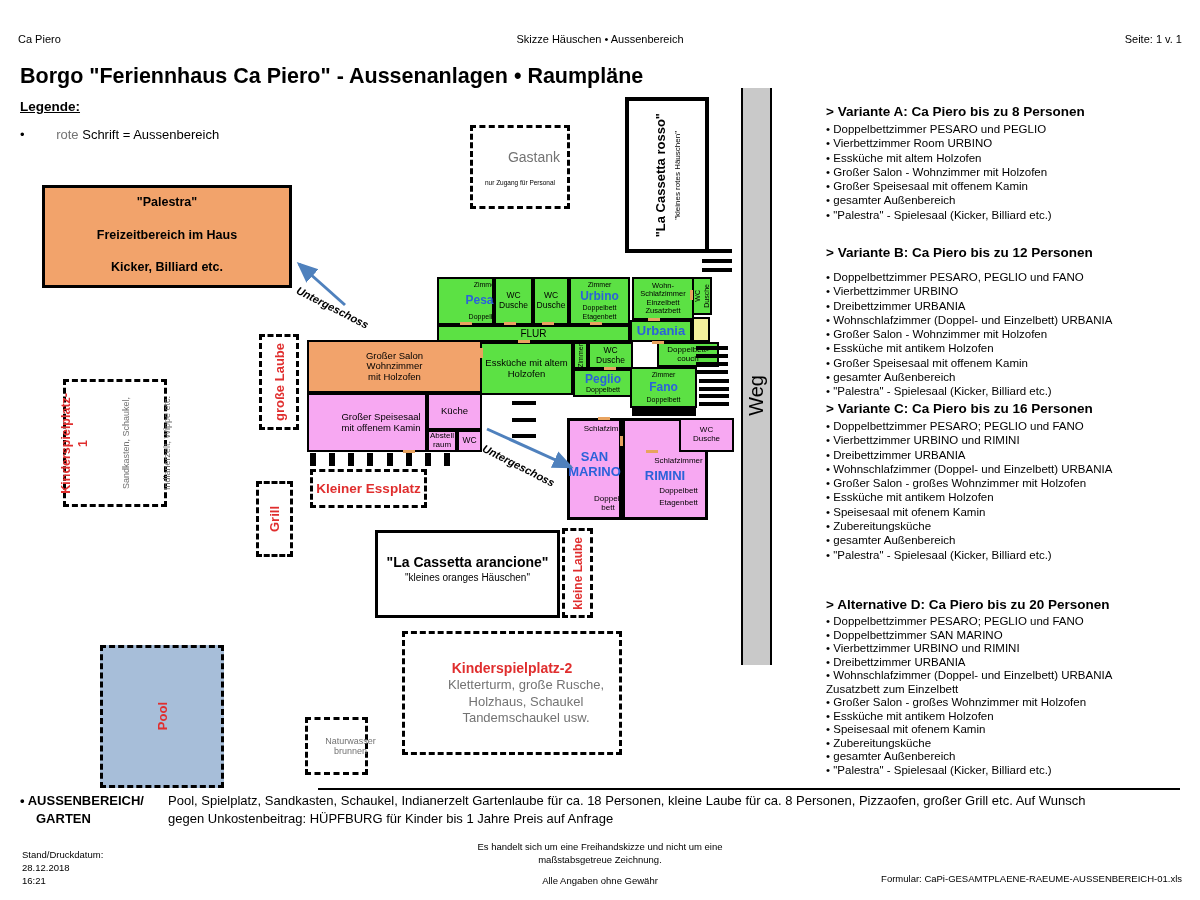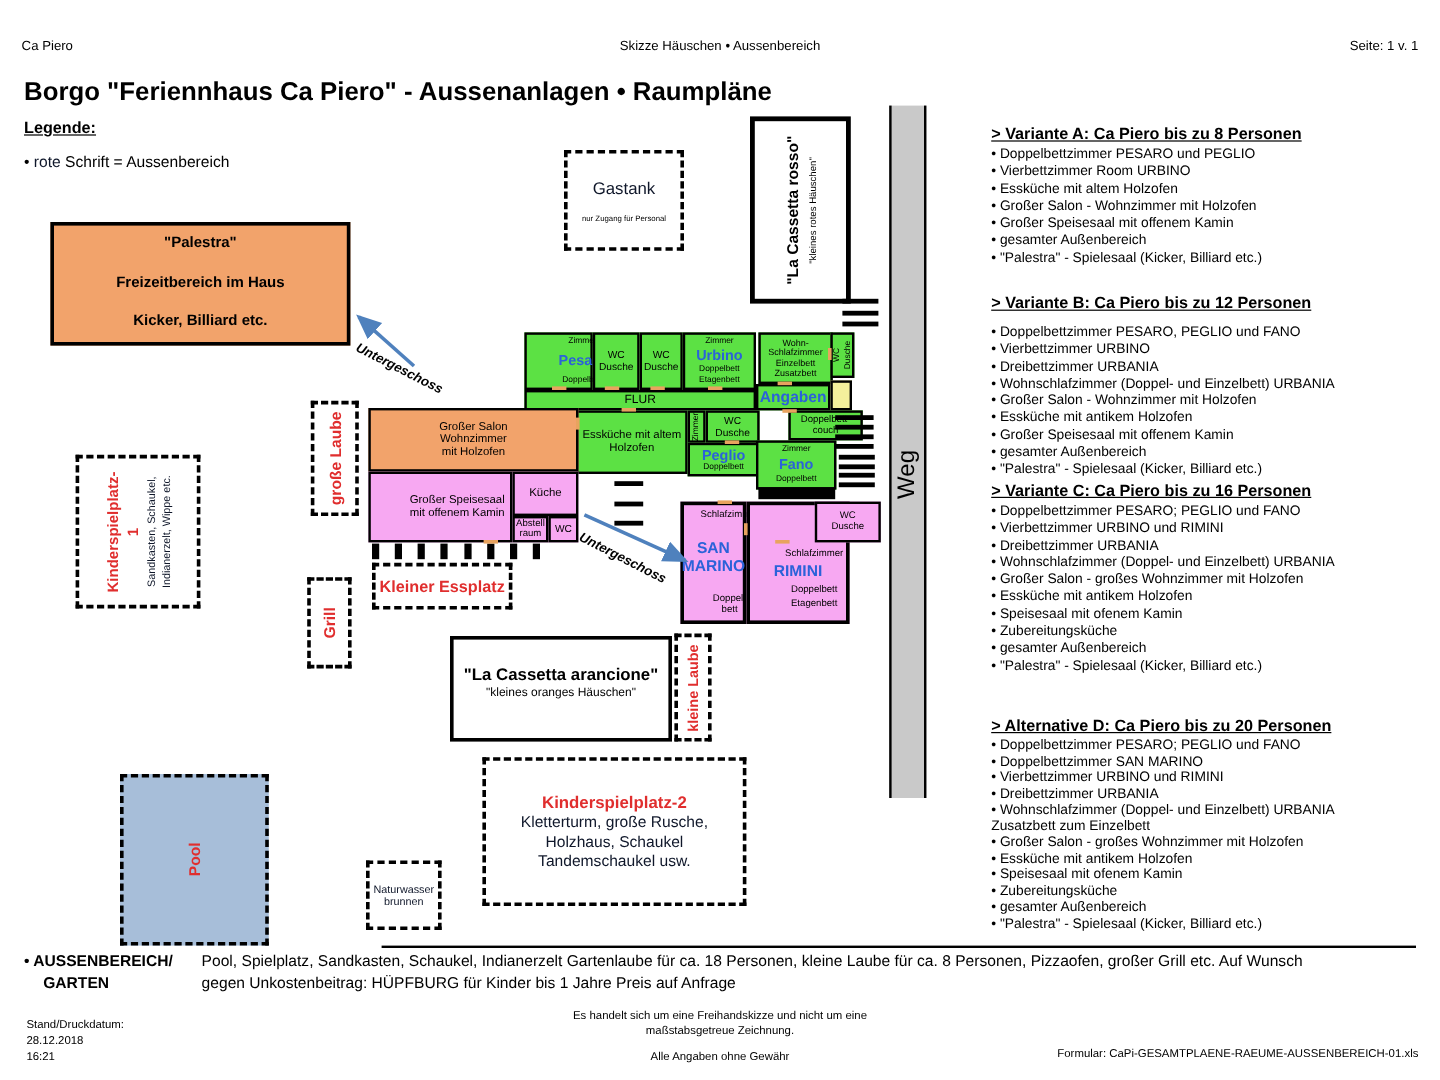--- a/index.html
+++ b/index.html
@@ -13,34 +13,34 @@
   .pink{background:#f7a8f2;}
   .orange{background:#f2a36b;}
   .yellow{background:#f4f09c;}
   .thick{border-width:3px;}
   .tiny{font-size:7px;}
   .t8{font-size:8px;margin-left:27px;}
   .t9{font-size:8.5px;}
   .t10{font-size:9.5px;}
   .rname{font-size:12px;font-weight:bold;color:#2b62d9;}
   .rname-lg{font-size:13px;font-weight:bold;color:#2b62d9;line-height:1.15;}
-  .red{color:#0f172a;}
+  .red{color:#737373;margin-left:28px;}
   .vtext{writing-mode:vertical-rl;transform:rotate(180deg);display:block;}
   .dashbox{position:absolute;border:3px dashed #000;box-sizing:border-box;display:flex;
            align-items:center;justify-content:center;text-align:center;}
   .outlabel{color:#e02e2e;font-weight:bold;font-size:13px;}
   .solidbox{position:absolute;border:3px solid #000;box-sizing:border-box;}
   .stairs{position:absolute;display:flex;flex-direction:column;justify-content:space-between;}
   .stairs i{display:block;height:4px;background:#000;}
   .posts{position:absolute;display:flex;justify-content:space-between;}
   .posts i{display:block;width:6px;height:13px;background:#000;}
   .doorh{position:absolute;width:12px;height:0;border-top:3px dashed #e8a35f;z-index:5;}
   .doorv{position:absolute;height:10px;width:0;border-left:3px dashed #e8a35f;z-index:5;}
   .vblock{position:absolute;left:826px;width:362px;}
-  .vhead{font-size:13.5px;font-weight:bold;text-decoration:underline;}
+  .vhead{font-size:13.5px;font-weight:bold;}
   .vlist{margin-top:3px;}
   .vitem{font-size:11.5px;line-height:14.3px;white-space:pre-line;}
   .vitem::before{content:"• ";}
   .gapb .vlist{margin-top:10px;}
   .d-list .vitem{line-height:13.5px;}
   .uglabel{position:absolute;font-size:11px;font-weight:bold;font-style:italic;transform:rotate(27deg);
            transform-origin:left top;z-index:11;}
   #overlay{position:absolute;left:0;top:0;z-index:10;pointer-events:none;}
   .footnote{font-size:9.5px;line-height:13px;}
 </style>
@@ -107,21 +107,21 @@
     <div>Zusatzbett</div>
   </div>
   <div class="room green" style="left:692px;top:277px;width:20px;height:38px;flex-direction:row;gap:1px;">
     <span class="vtext tiny">WC</span>
     <span class="vtext tiny">Dusche</span>
   </div>
   <div class="room green" style="left:437px;top:325px;width:193px;height:17px;font-size:10px;">
     <div>FLUR</div>
   </div>
   <div class="room green" style="left:630px;top:320px;width:62px;height:22px;">
-    <div class="rname-lg">Angaben</div>
+    <div class="rname-lg">Urbania</div>
   </div>
   <div class="room yellow" style="left:692px;top:317px;width:18px;height:25px;"></div>
   <div class="room green t10" style="left:480px;top:342px;width:93px;height:53px;">
     <div>Essküche mit altem</div>
     <div>Holzofen</div>
   </div>
   <div class="room green" style="left:573px;top:342px;width:15px;height:27px;">
     <span class="vtext tiny">Zimmer</span>
   </div>
   <div class="room green t9" style="left:588px;top:342px;width:45px;height:27px;">

